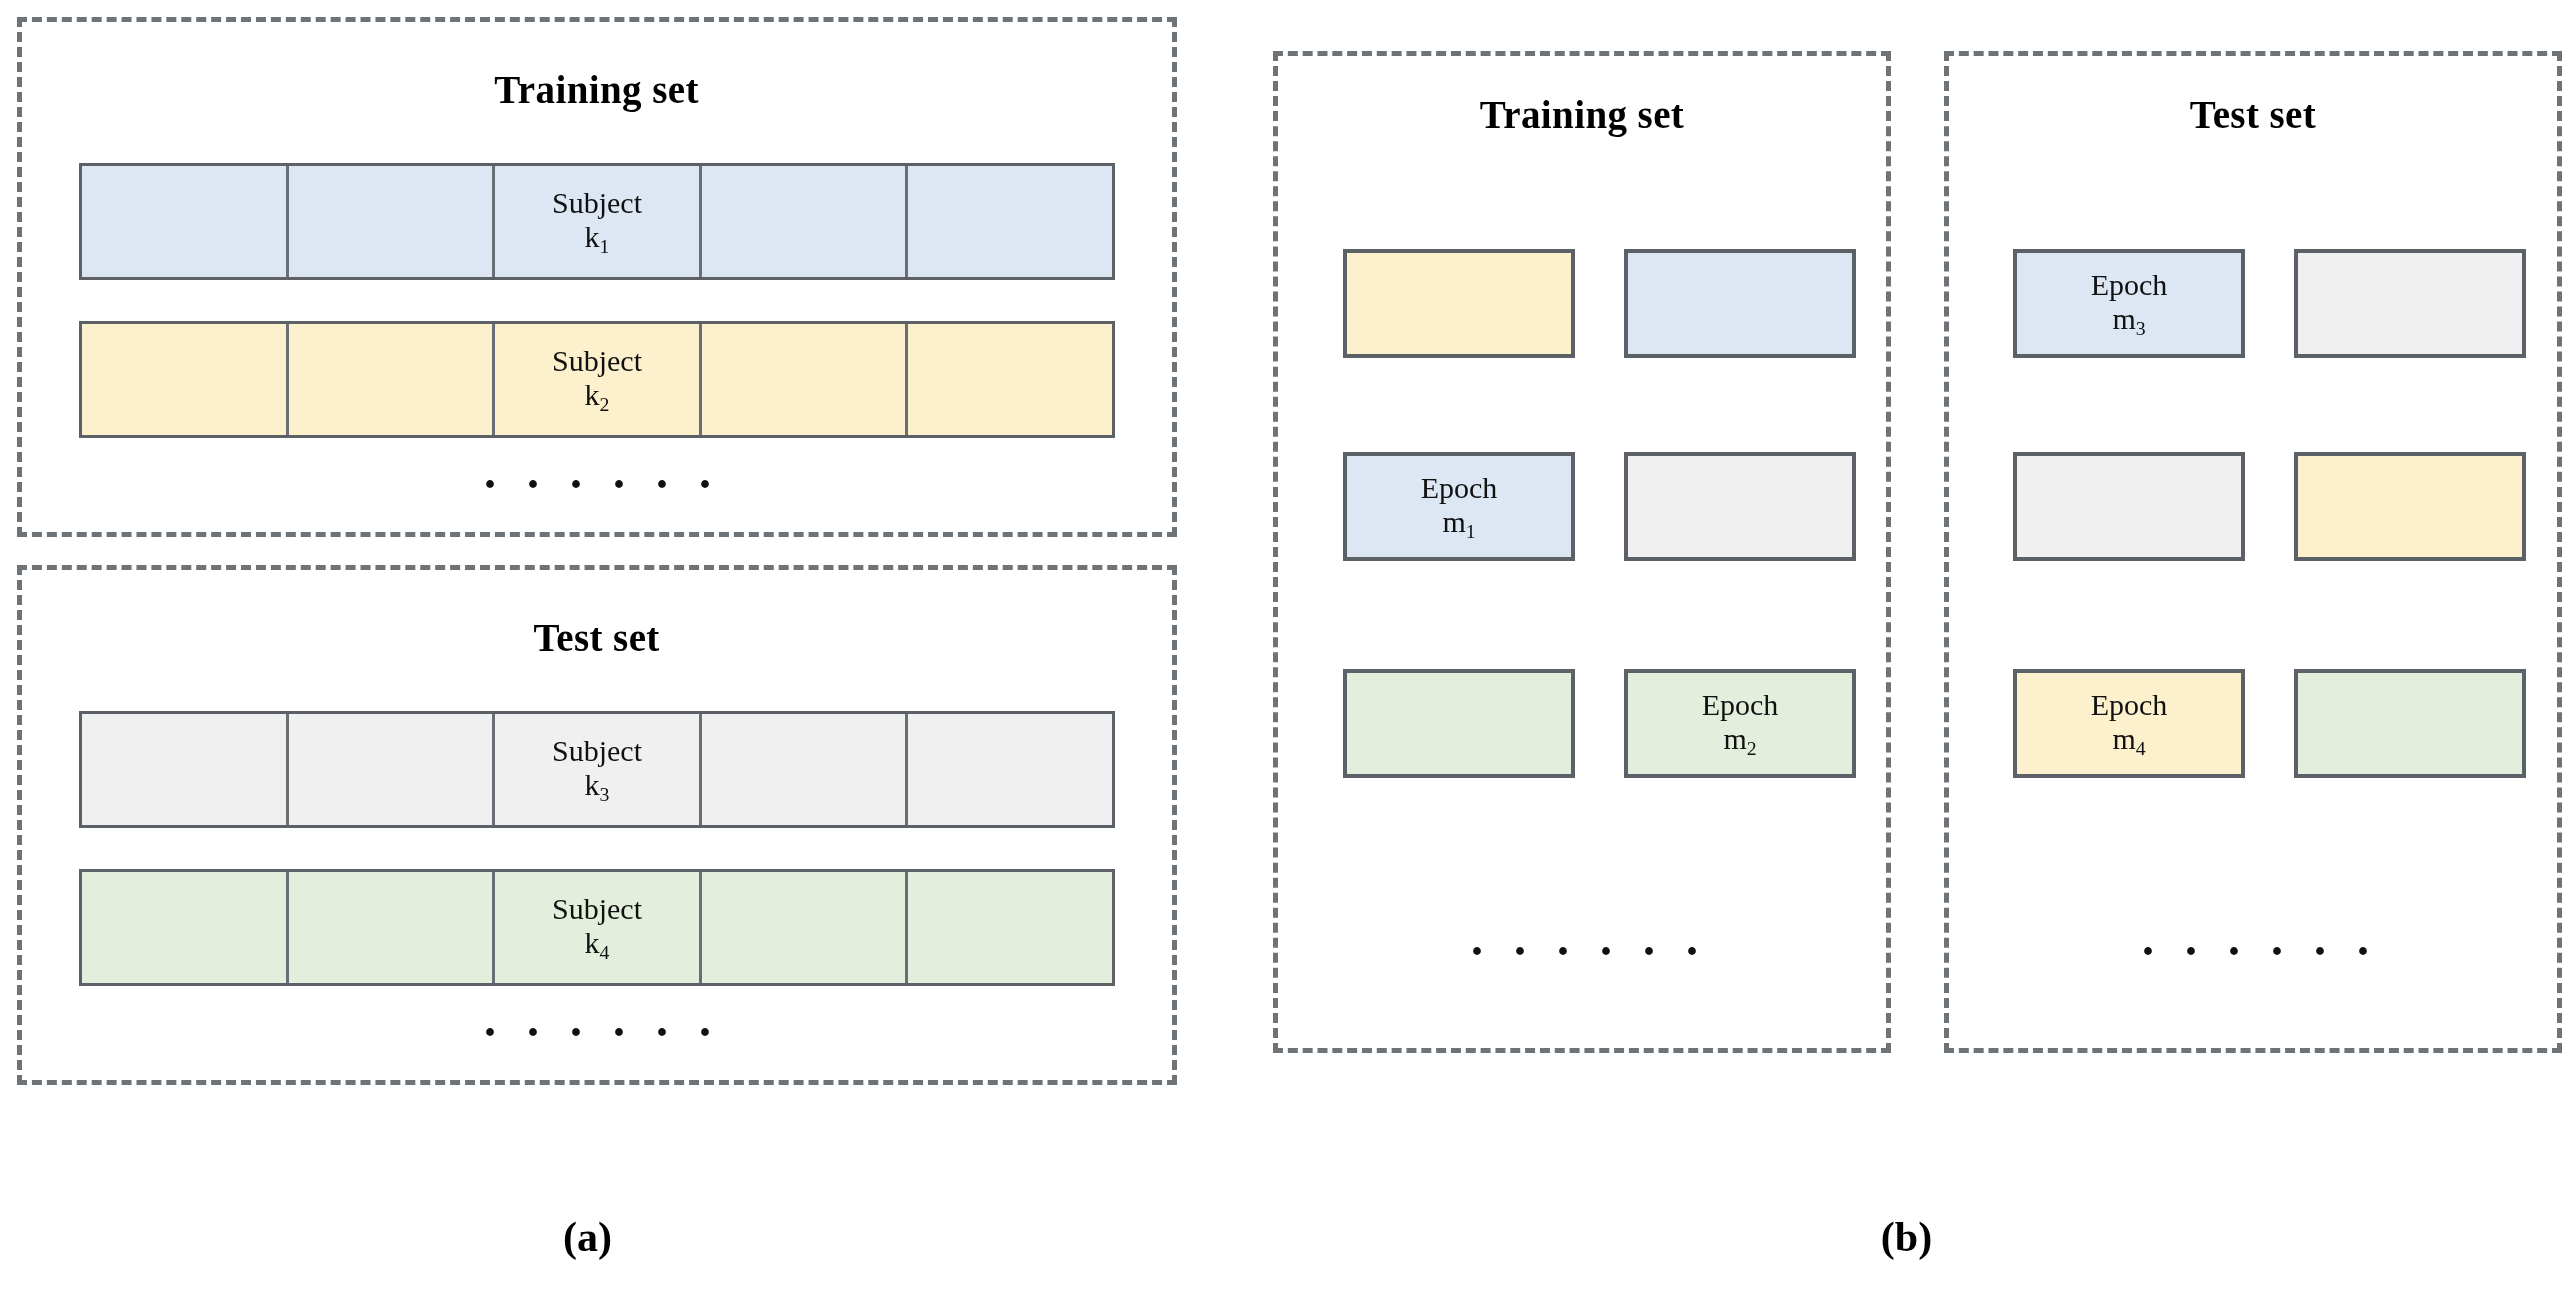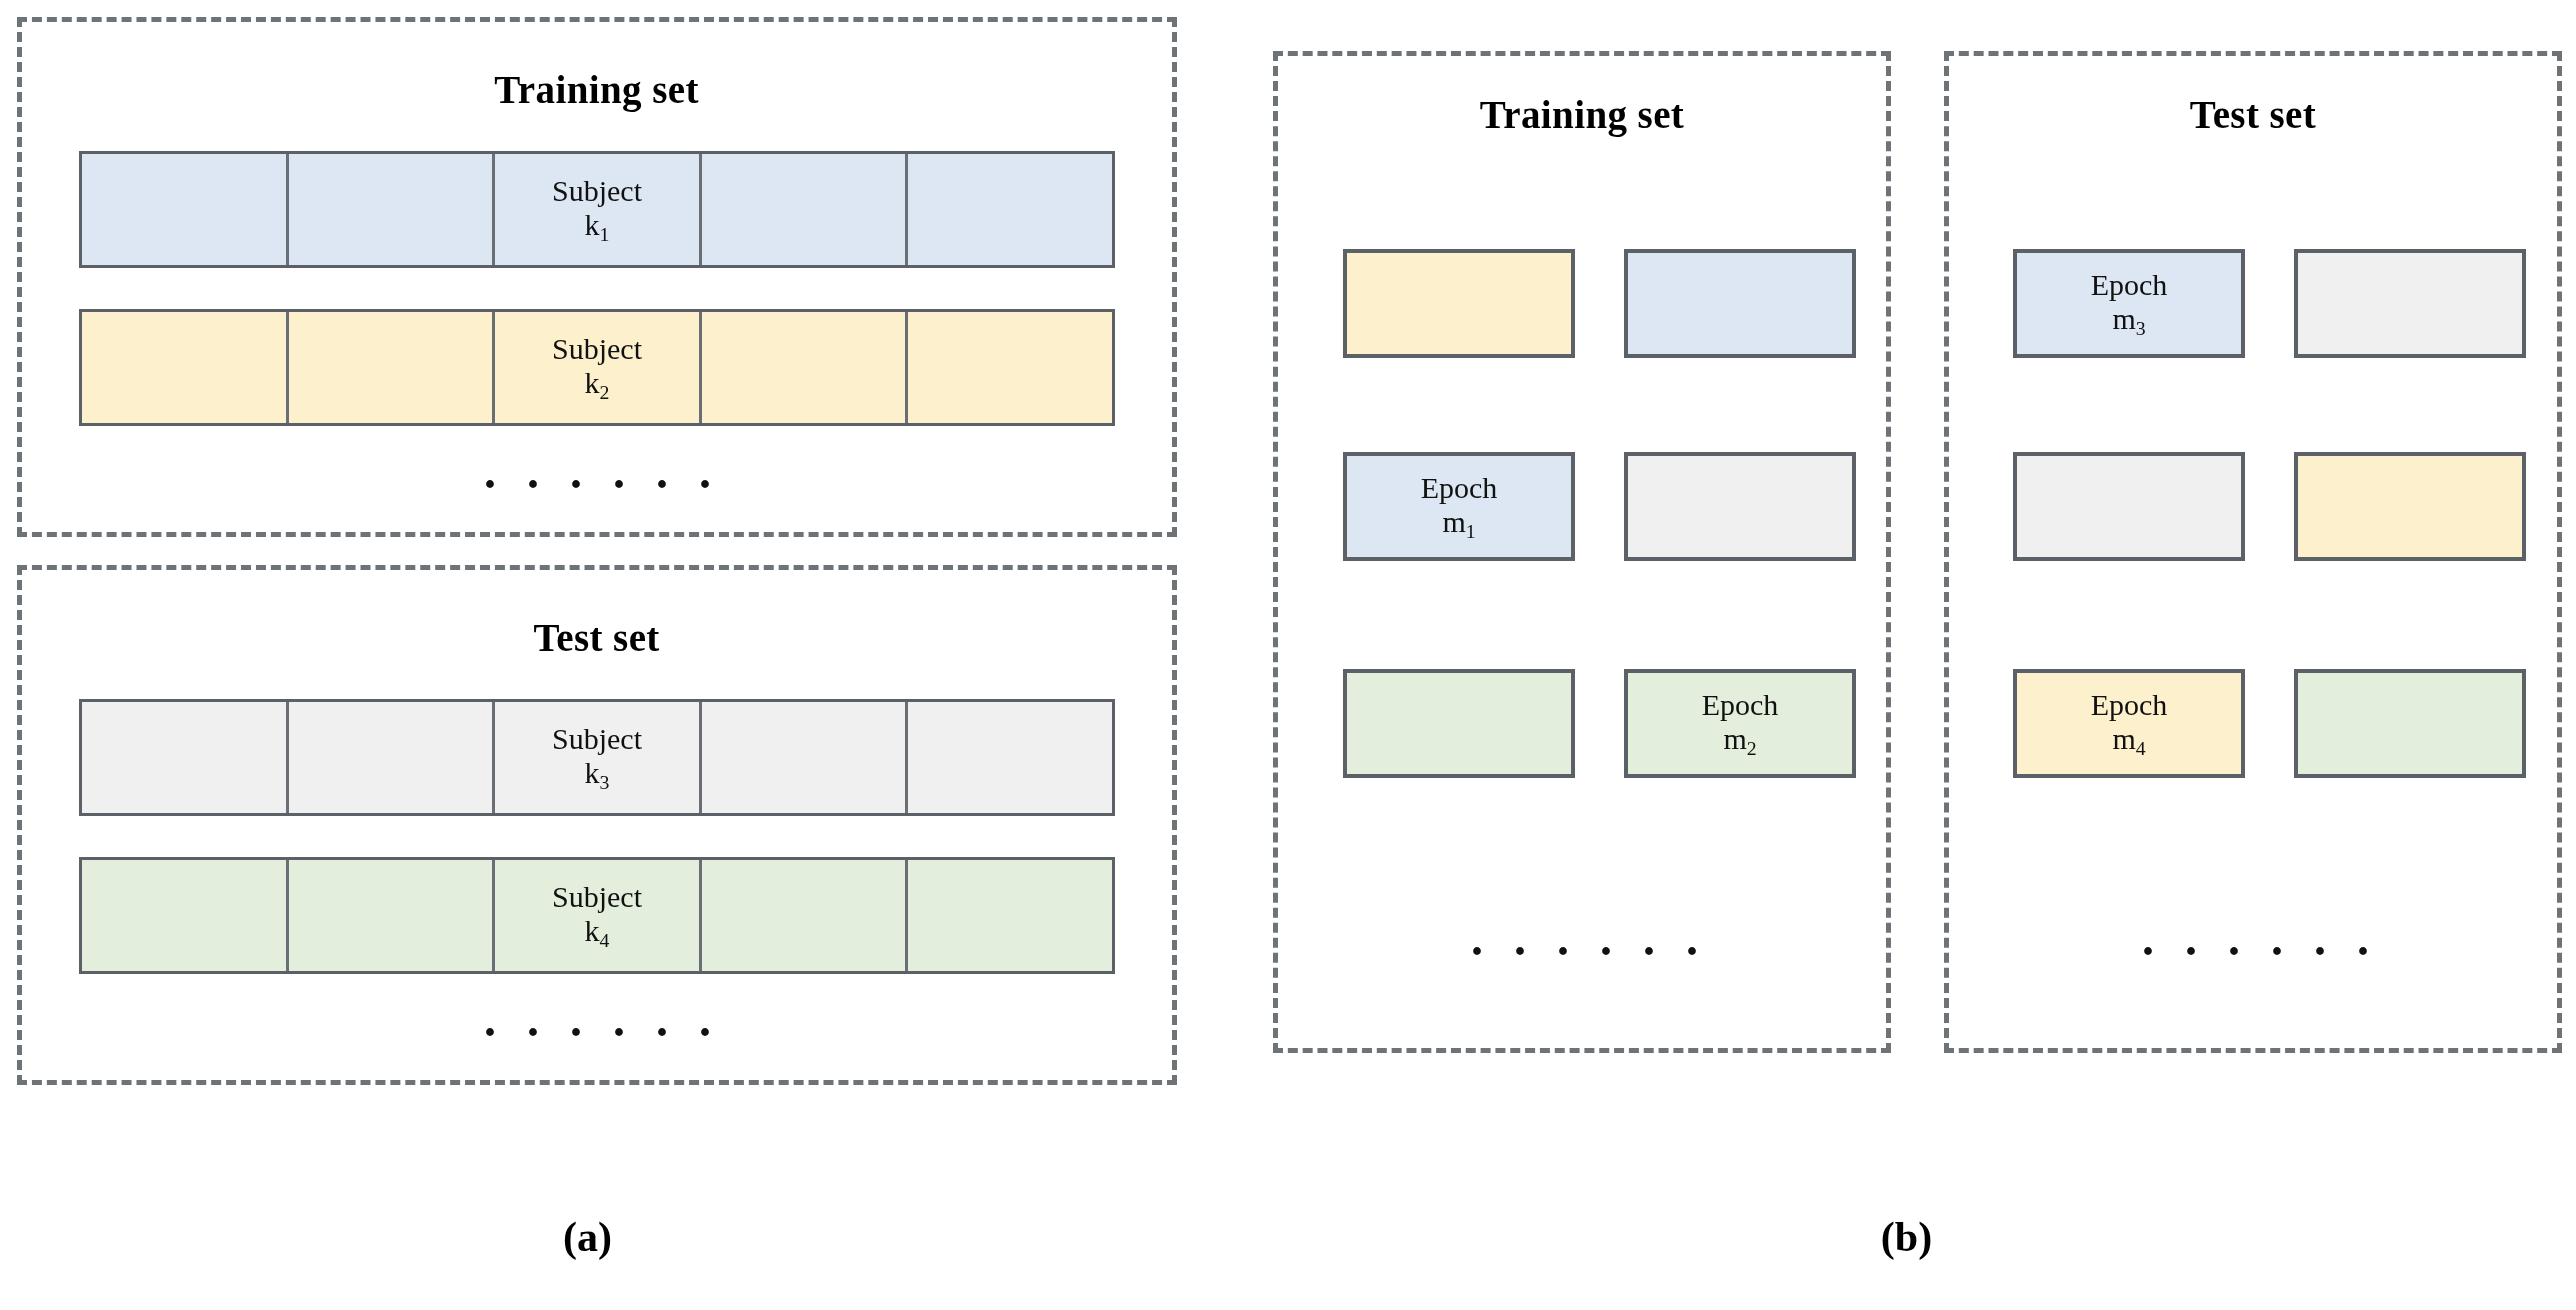--- a/index.html
+++ b/index.html
@@ -46,20 +46,21 @@
     white-space: nowrap;
   }
 
   
   .subject-strip {
     position: absolute;
     display: flex;
     box-sizing: border-box;
     border: 3.8px solid #5c6168;
     background: #ffffff;
+    margin-top: 12px;
   }
   .strip-cell {
     flex: 1 1 0;
     box-sizing: border-box;
     border-right: 3px solid #6a6f76;
     display: flex;
     flex-direction: column;
     align-items: center;
     justify-content: center;
     font-size: 30px;

